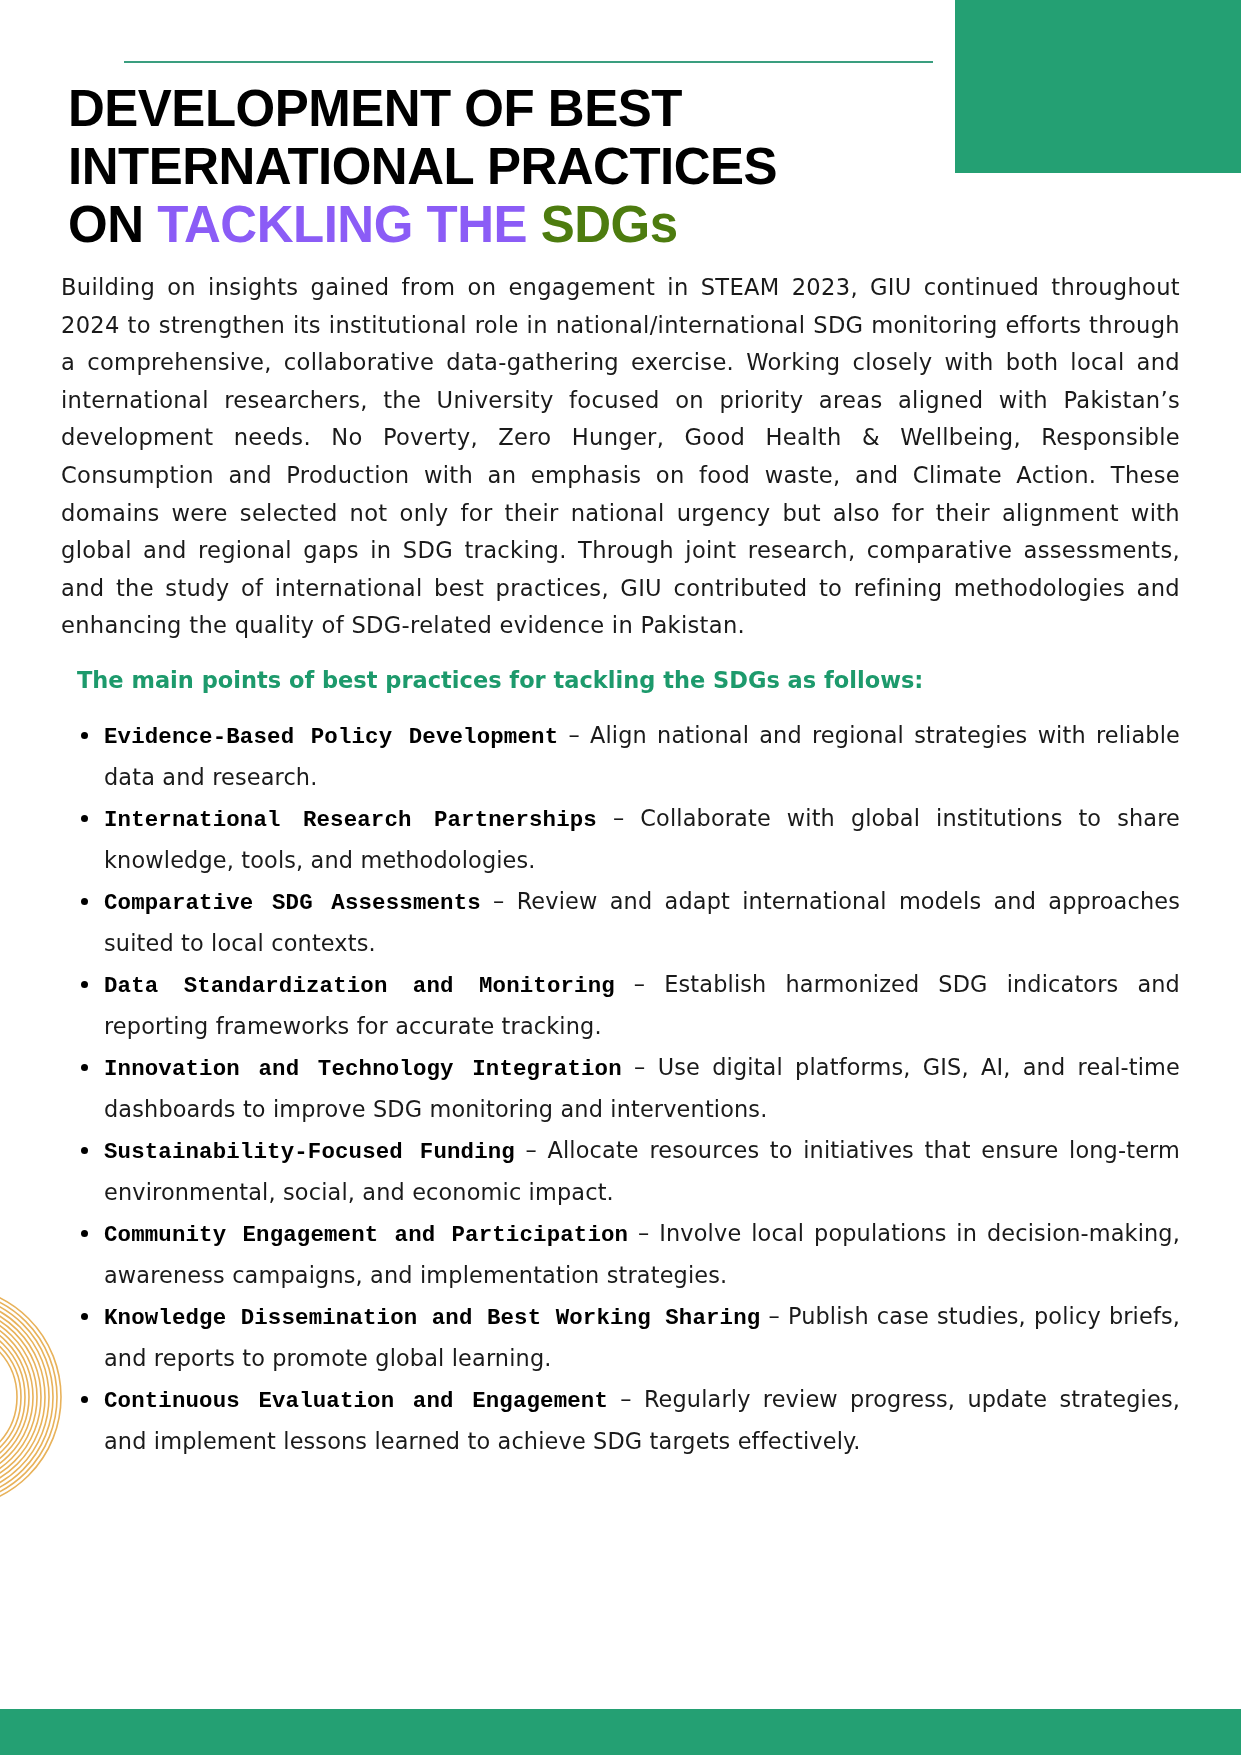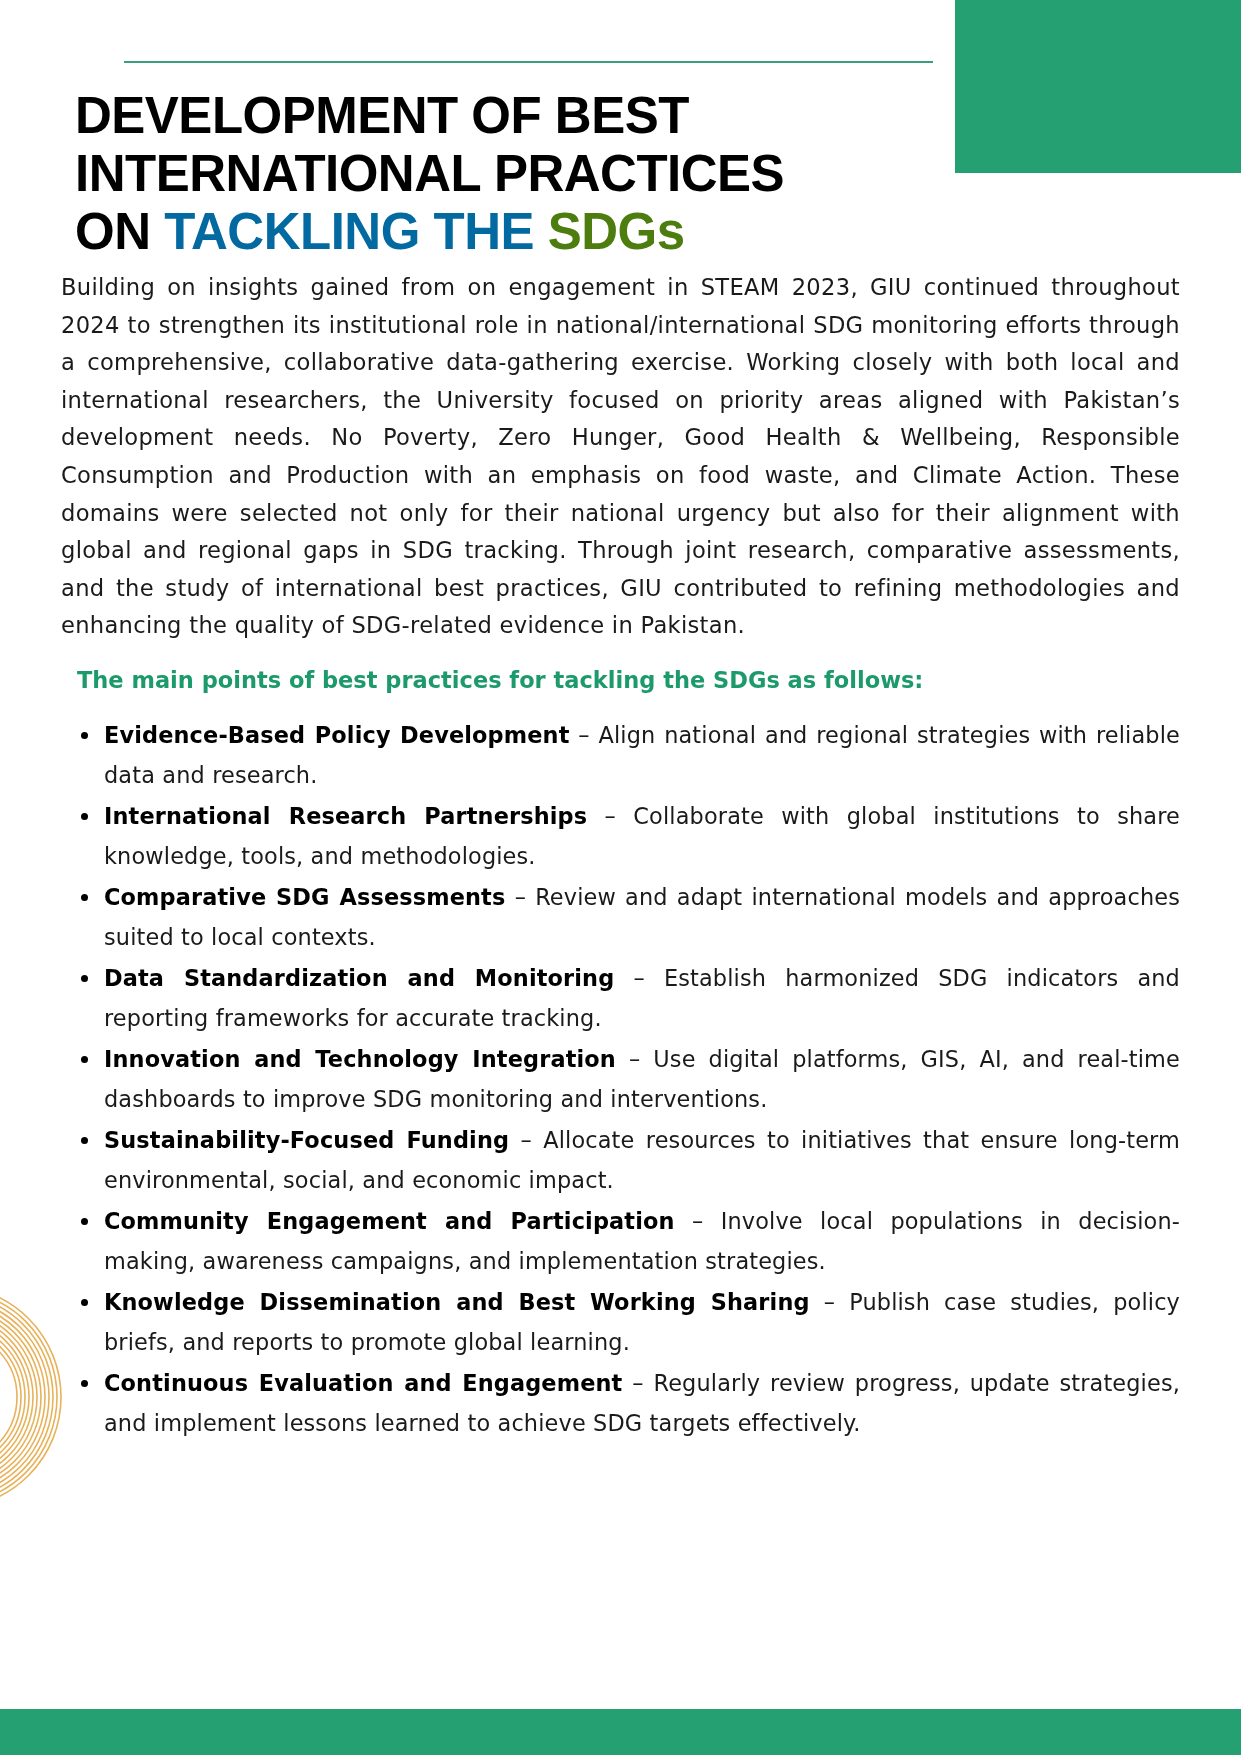--- a/index.html
+++ b/index.html
@@ -10,27 +10,27 @@
   }
   .top-line {
     position: absolute; left: 124px; top: 61px; width: 809px; height: 2px;
     background: #3a9e7f;
   }
   .corner-block {
     position: absolute; left: 955px; top: 0; width: 286px; height: 173px;
     background: #24a073;
   }
   .title {
-    position: absolute; left: 60px; top: 72px; margin: 15px;
+    position: absolute; left: 60px; top: 72px; margin: 8px;
     font-family: "Liberation Sans", "DejaVu Sans", sans-serif;
     font-weight: 900; font-size: 51px; line-height: 58px; letter-spacing: -0.5px;
     color: #000000;
   }
   .title .line { display: block; white-space: nowrap; }
-  .title .green { color: #0369a1; }
+  .title .green { color: #8b5cf6; }
   .title .yellow { color: #4d7c0f; }
 
   .content {
     position: absolute; left: 61px; top: 269px; width: 1119px;
   }
   .intro {
     margin: 0; text-align: justify;
     font-size: 22.6px; line-height: 37.6px; letter-spacing: 0.3px; color: #1a1a1a;
     font-family: "DejaVu Sans", sans-serif;
   }
@@ -44,21 +44,21 @@
   }
   ul.points li {
     position: relative; padding-left: 43px; text-align: justify;
     font-size: 22.4px; line-height: 40.5px; letter-spacing: 0.15px;
     font-family: "DejaVu Sans", sans-serif; color: #1a1a1a;
   }
   ul.points li .bullet {
     position: absolute; left: 20px; top: 17px; width: 7px; height: 7px;
     border-radius: 50%; background: #000;
   }
-  ul.points li b { font-weight: bold; color: #000; }
+  ul.points li b { font-weight: bold; color: #000; font-family: Liberation Mono, monospace; }
 
   .rings {
     position: absolute; left: 0; top: 1280px; width: 70px; height: 230px;
   }
   .footer-bar {
     position: absolute; left: 0; top: 1709px; width: 1241px; height: 46px;
     background: #24a073;
   }
 </style>
 </head>

